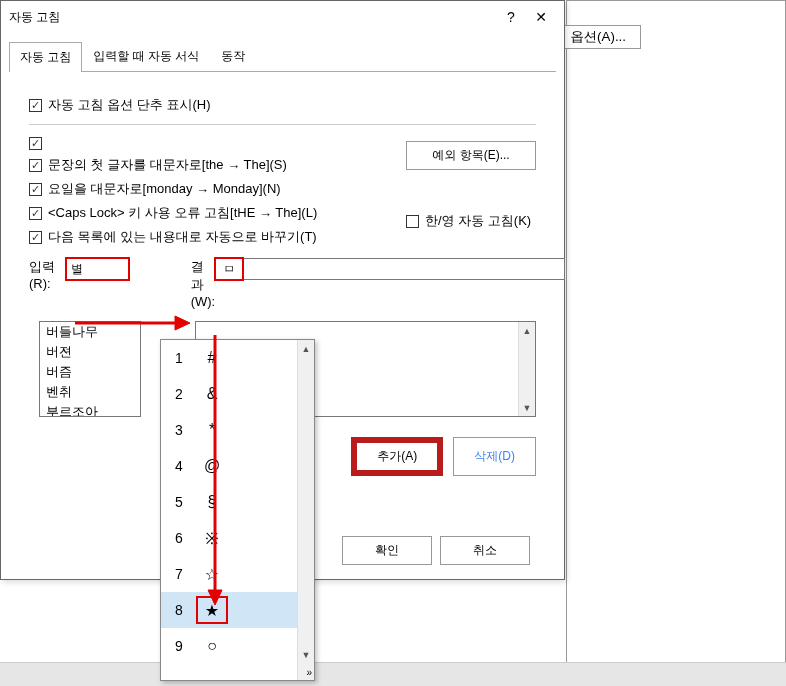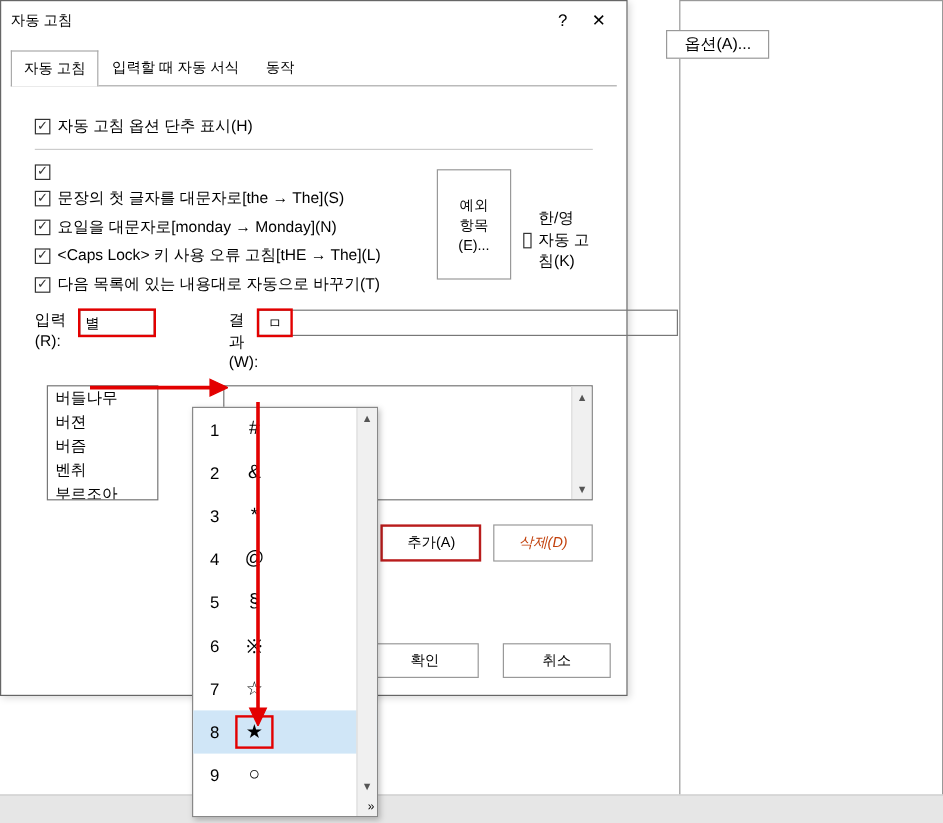--- a/index.html
+++ b/index.html
@@ -27,21 +27,21 @@
     }
     .bg-bottom {
       position: absolute;
       bottom: 0; left: 0; width: 786px; height: 24px;
       background: #e6e6e6;
       border-top: 1px solid #ccc;
     }
     .dialog {
       position: absolute;
       top: 0; left: 0;
-      width: 523px;
+      width: 565px;
       height: 580px;
       background: #fff;
       border: 1px solid #666;
       box-shadow: 2px 2px 6px rgba(0,0,0,0.15);
     }
     .titlebar {
       height: 32px;
       display: flex;
       align-items: center;
       padding: 0 8px;
@@ -96,21 +96,21 @@
       padding: 5px 12px;
       font-size: 12px;
       cursor: default;
     }
     .options-row {
       display: flex;
       align-items: flex-start;
       gap: 12px;
     }
     .options-left { flex: 1; }
-    .options-right { width: 130px; display:flex; flex-direction: row; gap:10px; padding-top:10px;}
+    .options-right { width: 130px; display:flex; flex-direction: column; gap:10px; padding-top:10px;}
     .divider-top { border-top: 1px solid #ccc; margin: 10px 0 6px 0;}
     .fields {
       display: flex;
       gap: 12px;
       margin-top: 6px;
     }
     .field-col { display: flex; flex-direction: row; }
     .field-label { font-size: 13px; margin-bottom: 4px;}
     .input {
       border: 1px solid #777;
@@ -153,30 +153,30 @@
       display:flex;align-items:center;justify-content:center;
       font-size:9px;color:#555;
     }
     .lower-buttons {
       display: flex;
       justify-content: flex-end;
       gap: 10px;
       margin-top: 20px;
     }
     .btn-primary {
-      border: 2px solid #b91c1c;
+      border: 6px solid #b91c1c;
       padding: 5px 20px;
     }
-    .btn-disabled { color: #c2410c; padding: 1px 20px; font-style: italic;}
+    .btn-disabled { color: #3b82f6; padding: 1px 20px;}
     .dialog-buttons {
       position: absolute;
       bottom: 14px;
-      right: 13px;
-      display: flex;
-      gap: 20px;
+      right: 34px;
+      display: flex;
+      gap: 8px;
     }
     .dialog-buttons .btn { width: 90px; text-align:center;}
     .ime-popup {
       position: absolute;
       top: 339px;
       left: 160px;
       width: 155px;
       height: 342px;
       background: #fff;
       border: 1px solid #888;

